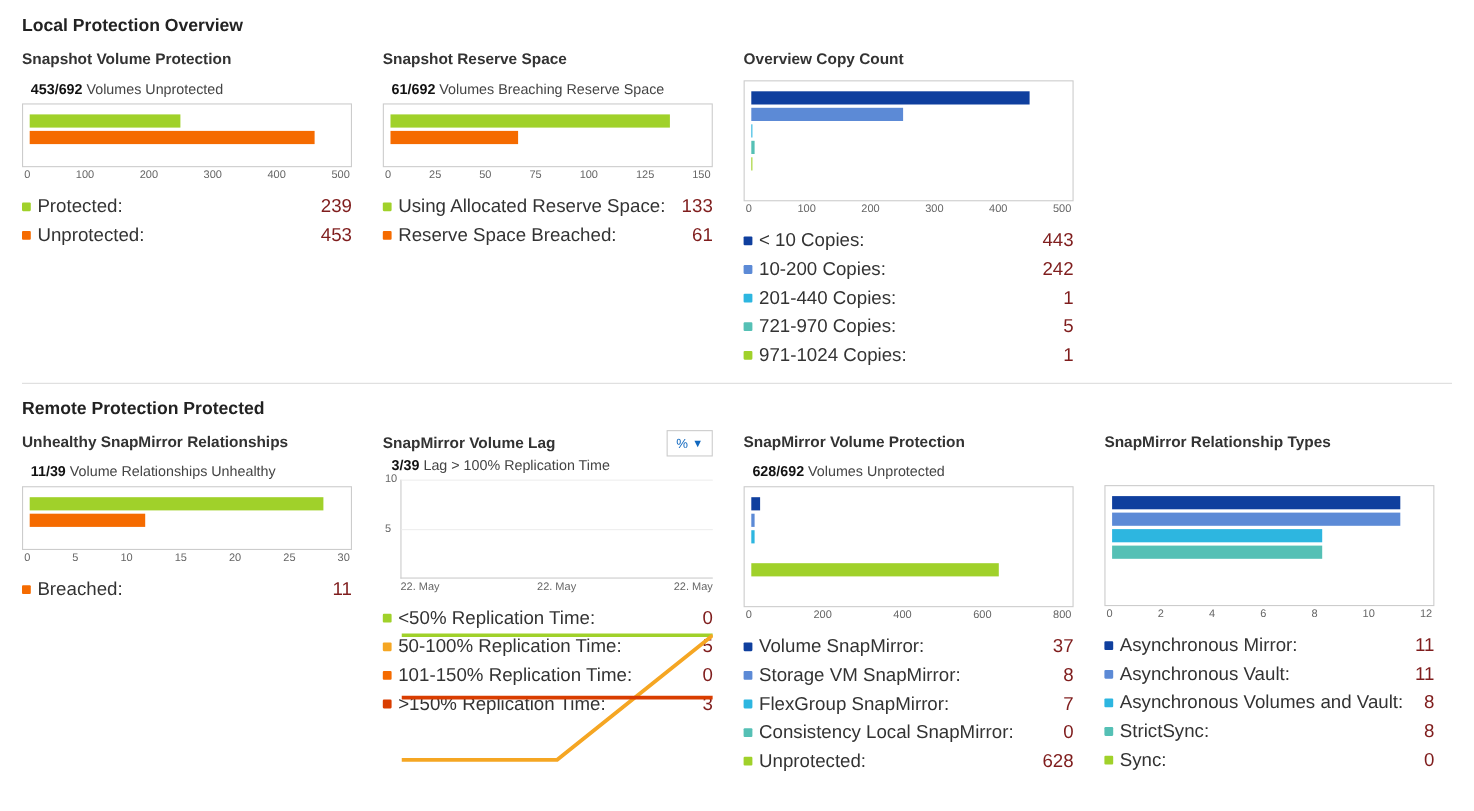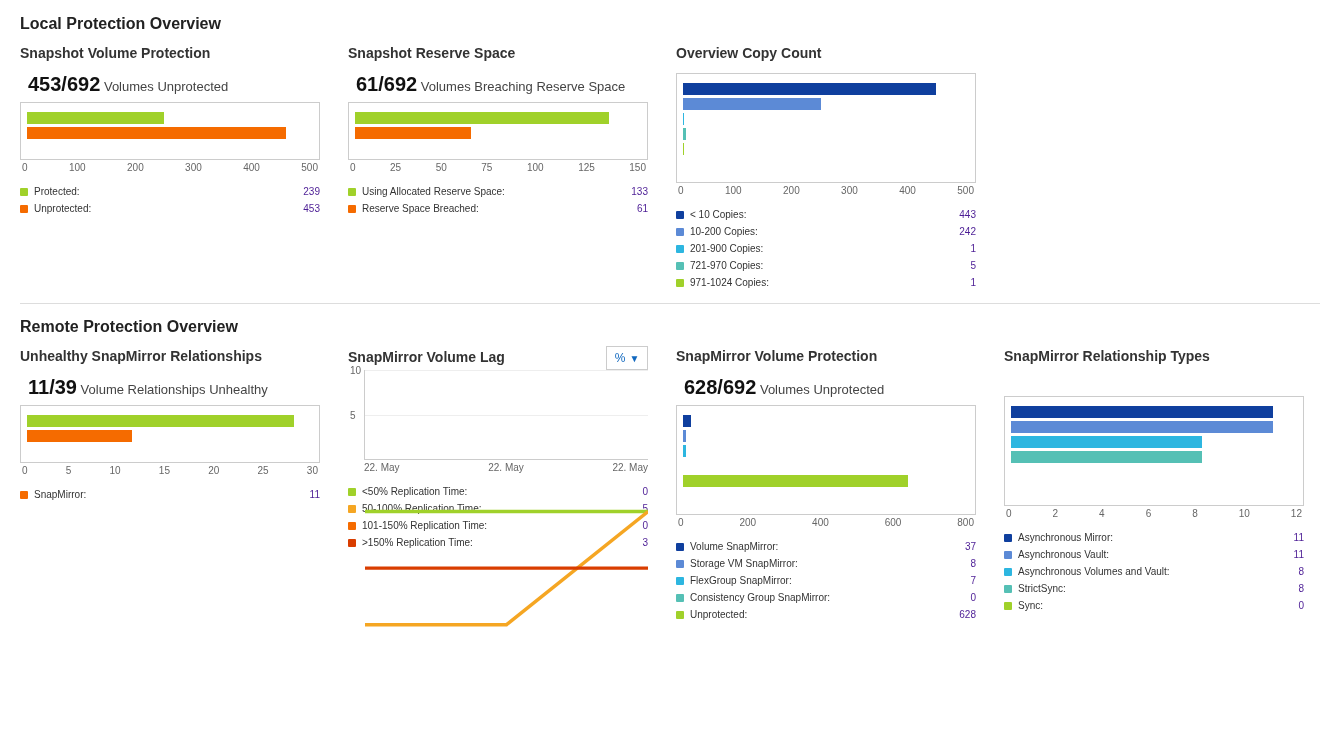--- a/index.html
+++ b/index.html
@@ -30,49 +30,49 @@
     font-weight: 600;
     color: #333;
     margin: 2px 0 12px 0;
   }
   .card-top-row { display: flex; justify-content: space-between; align-items: center; }
   .summary {
     font-size: 13px;
     color: #444;
     margin: 0 0 6px 8px;
   }
-  .summary b { font-size: 20px; font-weight: 700; color: #111; }
+  .summary b { font-size: 13px; font-weight: 700; color: #111; }
   .chart { position: relative; height: 58px; border: 1px solid #ccc; padding: 6px 6px; }
   .chart.h5 { height: 110px; }
   .bar-row { height: 12px; margin: 3px 0; background: transparent; }
   .bar {
     height: 100%;
   }
   .axis {
     display: flex;
     justify-content: space-between;
     font-size: 10px;
     color: #666;
     margin: 2px 0 10px;
     padding: 0 2px;
   }
   .legend { margin-top: 4px; }
   .legend-row {
     display: flex;
     justify-content: space-between;
     align-items: center;
     padding: 3px 0;
-    font-size: 10px;
+    font-size: 17px;
   }
   .legend-left { display: flex; align-items: center; gap: 6px; color:#333; }
   .sq {
     width: 8px; height: 8px; display: inline-block; border-radius: 1px;
   }
   .legend-val {
-    color: #4c1d95;
+    color: #7f1d1d;
     cursor: pointer;
   }
   .select-like {
     border: 1px solid #ccc;
     height: 24px;
     width: 42px;
     font-size: 12px;
     display: inline-flex;
     align-items: center;
     justify-content: center;
@@ -226,21 +226,21 @@
         <div class="legend-row">
           <span class="legend-left">
             <span class="sq" style="background:#5c8ad6"></span>
             <span>10-200 Copies:</span>
           </span>
           <span class="legend-val">242</span>
         </div>
         <div class="legend-row">
           <span class="legend-left">
             <span class="sq" style="background:#2db6e0"></span>
-            <span>201-900 Copies:</span>
+            <span>201-440 Copies:</span>
           </span>
           <span class="legend-val">1</span>
         </div>
         <div class="legend-row">
           <span class="legend-left">
             <span class="sq" style="background:#55c0b5"></span>
             <span>721-970 Copies:</span>
           </span>
           <span class="legend-val">5</span>
         </div>
@@ -251,21 +251,21 @@
           </span>
           <span class="legend-val">1</span>
         </div>
       </div>
   </div>
 
 </div>
 
 <hr class="divider">
 
-<div class="section-title">Remote Protection Overview</div>
+<div class="section-title">Remote Protection Protected</div>
 
 <div class="row">
 
   <div class="card">
     <div class="card-title">Unhealthy SnapMirror Relationships</div>
     <div class="summary">
       <b>11/39</b>
       <span>Volume Relationships Unhealthy</span>
     </div>
     <div class="chart">
@@ -282,34 +282,38 @@
         <span>10</span>
         <span>15</span>
         <span>20</span>
         <span>25</span>
         <span>30</span>
       </div>
     <div class="legend">
       <div class="legend-row">
         <span class="legend-left">
             <span class="sq" style="background:#f56b00"></span>
-            <span>SnapMirror:</span>
+            <span>Breached:</span>
           </span>
         <span class="legend-val">11</span>
       </div>
     </div>
   </div>
 
   <div class="card">
     <div class="card-top-row">
       <div class="card-title" style="margin-bottom:4px">SnapMirror Volume Lag</div>
       <div class="select-like">
         <span>%</span>
           <span class="chev">▼</span>
       </div>
+    </div>
+    <div class="summary">
+      <b>3/39</b>
+      <span>Lag &gt; 100% Replication Time</span>
     </div>
     <div style="position:relative; margin-left:16px; margin-bottom:2px;">
       <div class="linechart" style="border:none;border-left:1px solid #ccc;border-bottom:1px solid #ccc;">
         <span class="ytick" style="top:0">10</span>
         <span class="ytick" style="top:50%">5</span>
         <div class="hline-grid" style="top:0"></div>
         <div class="hline-grid" style="top:50%"></div>
         <svg class="line-svg" viewBox="0 0 100 100" preserveAspectRatio="none">
           <polyline id="lag-line-0" fill="none" stroke-width="1.2" points="0,50 50,50 100,50" stroke="#a0d12a"></polyline>
           <polyline id="lag-line-1" fill="none" stroke-width="1.2" points="0,90 50,90 100,50" stroke="#f5a623"></polyline>
@@ -403,21 +407,21 @@
         <div class="legend-row">
           <span class="legend-left">
             <span class="sq" style="background:#2db6e0"></span>
             <span>FlexGroup SnapMirror:</span>
           </span>
           <span class="legend-val">7</span>
         </div>
         <div class="legend-row">
           <span class="legend-left">
             <span class="sq" style="background:#55c0b5"></span>
-            <span>Consistency Group SnapMirror:</span>
+            <span>Consistency Local SnapMirror:</span>
           </span>
           <span class="legend-val">0</span>
         </div>
         <div class="legend-row">
           <span class="legend-left">
             <span class="sq" style="background:#a0d12a"></span>
             <span>Unprotected:</span>
           </span>
           <span class="legend-val">628</span>
         </div>

